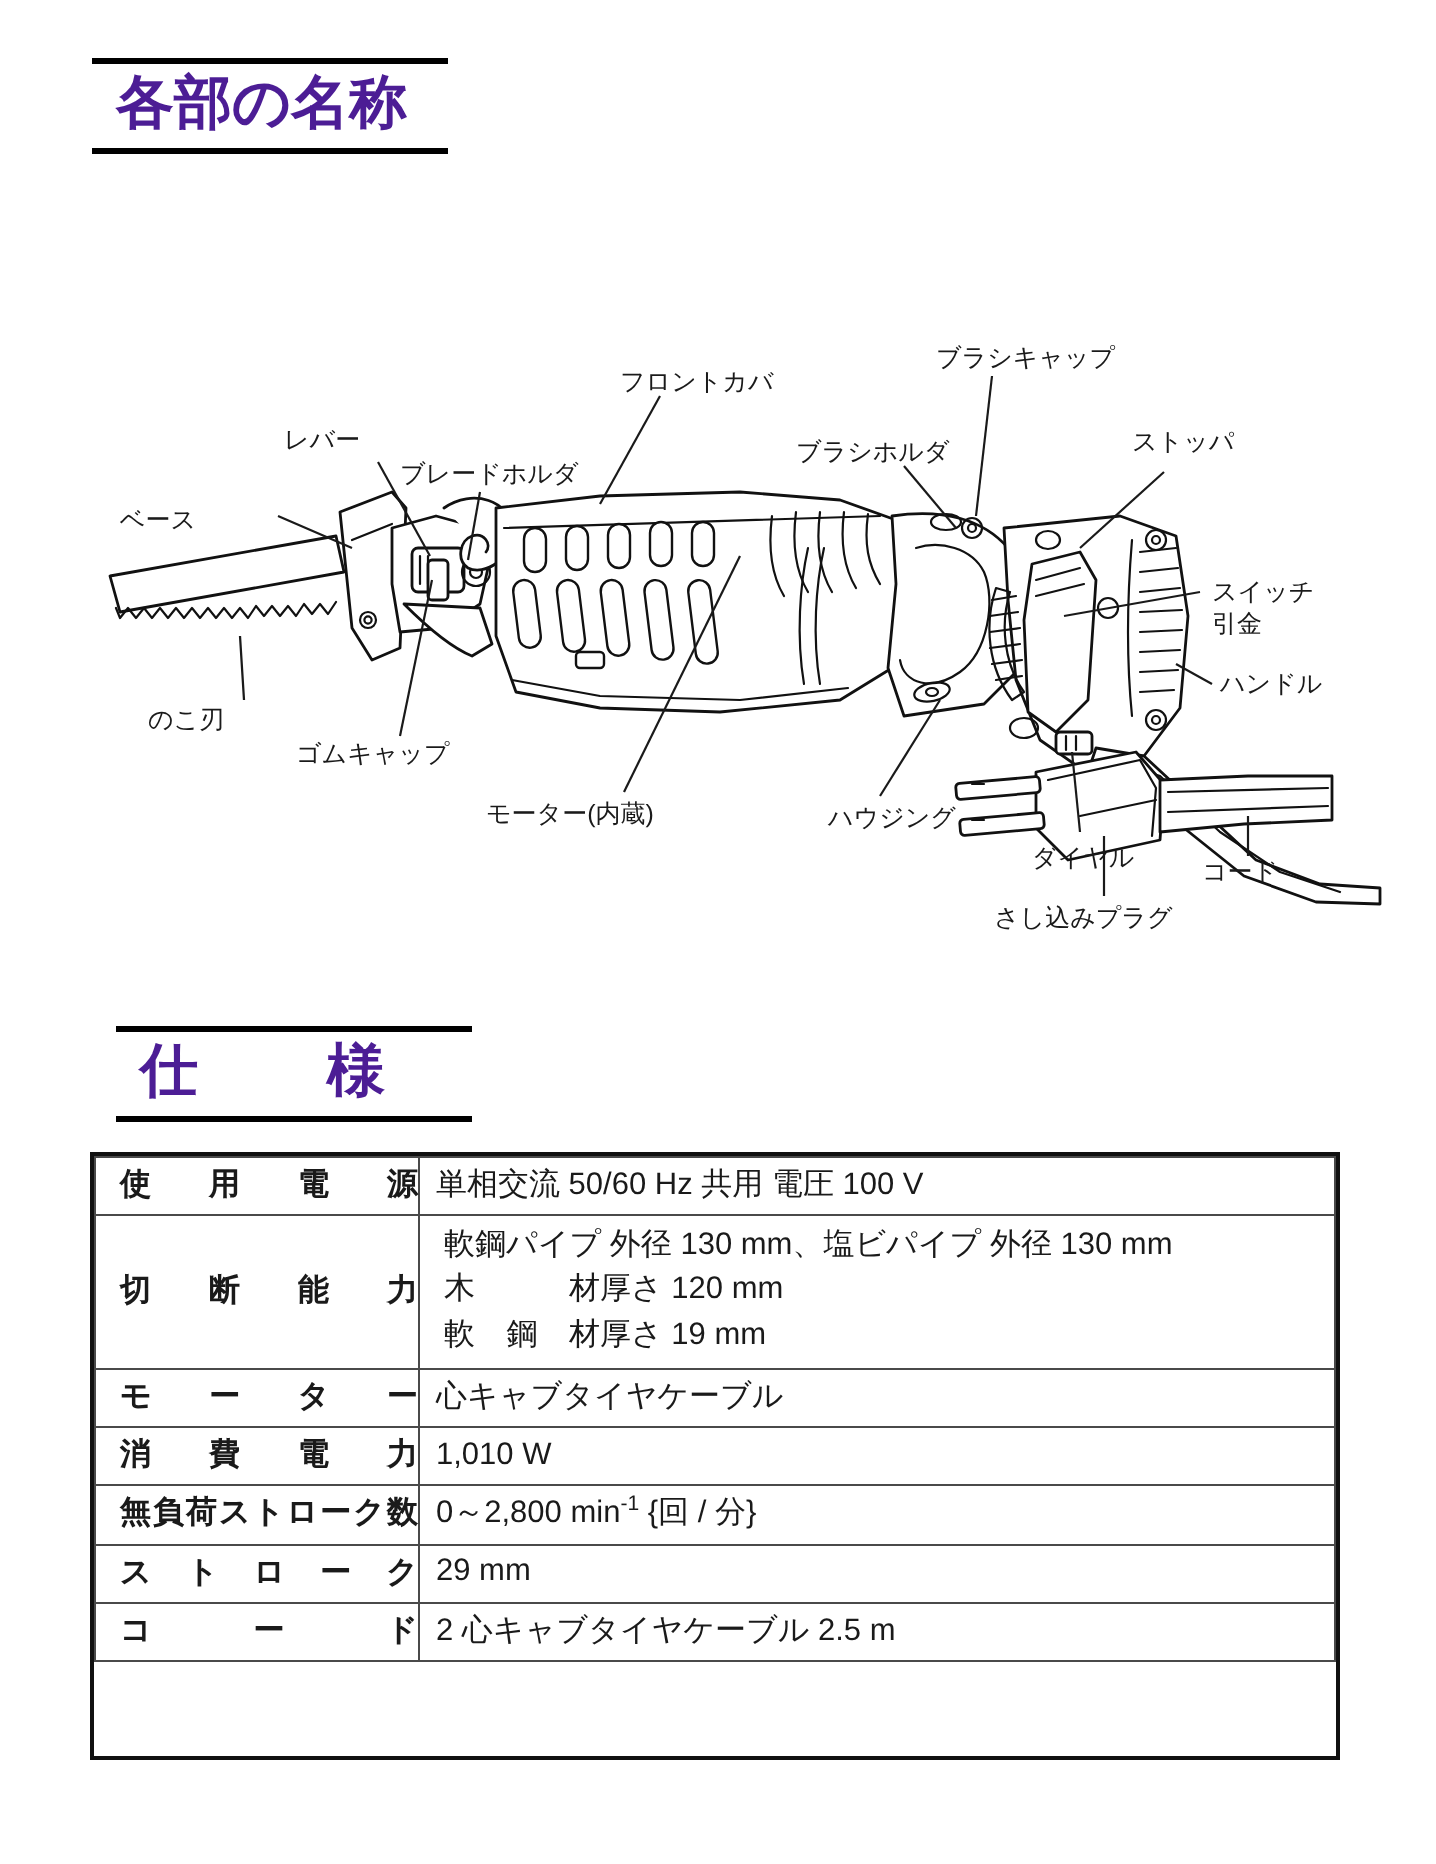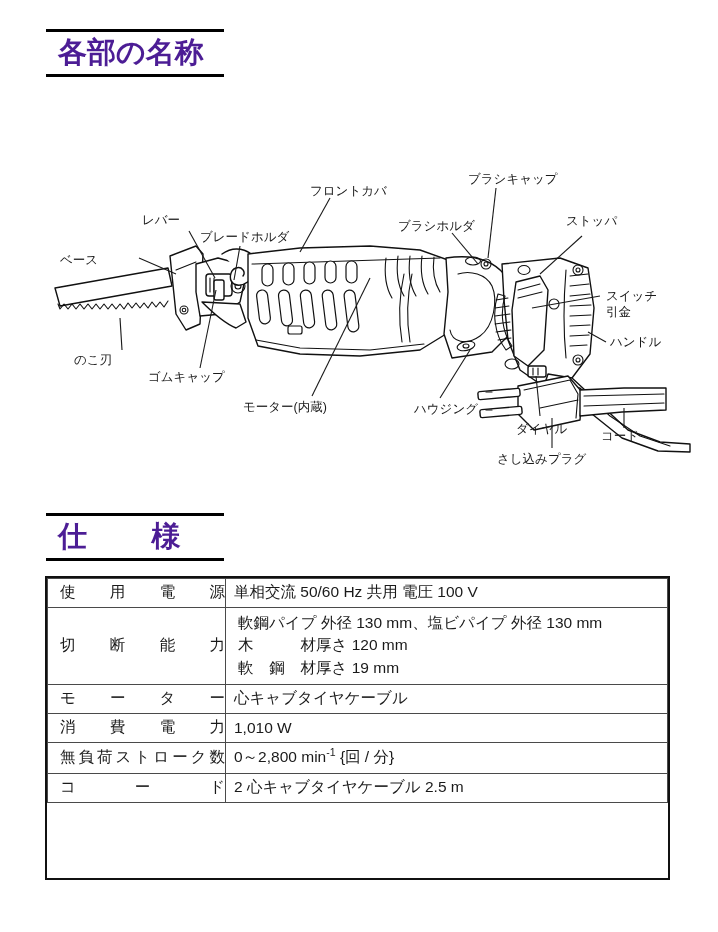--- a/index.html
+++ b/index.html
@@ -26,21 +26,21 @@
   .section-heading .heading-text {
     display: block;
     font-size: 29px;
     font-weight: bold;
     line-height: 1.25;
     padding-left: 12px;
     white-space: pre;
     color: #4c1d95;
   }
   #heading-parts-names { left: 46px; top: 29px; width: 178px; }
-  #heading-specs { left: 46px; top: 513px; width: 178px; }
+  #heading-specs { left: 58px; top: 513px; width: 178px; }
   #heading-specs .heading-text {
     letter-spacing: 0;
   }
 
   
   #diagram {
     position: absolute;
     left: 0;
     top: 78px;
     width: 718px;
@@ -89,26 +89,27 @@
     background: #fff;
   }
   #spec-table td {
     border: 1px solid #4a4a4a;
     font-size: 15.5px;
     color: #1a1a1a;
     padding: 0;
     vertical-align: middle;
   }
   #spec-table .th-label {
-    width: 178px;
+    width: 162px;
     text-align: justify;
     text-align-last: justify;
     padding: 3px 0 4px 12px;
     box-sizing: border-box;
     white-space: nowrap;
+    font-weight: bold;
   }
   #spec-table .td-value {
     text-align: left;
     padding: 3px 8px 4px 8px;
   }
   #spec-table .td-value-left {
     text-align: left;
     padding: 4px 8px 5px 12px;
   }
   #spec-table tr { height: 27px; }
@@ -349,20 +350,24 @@
     <tr>
       <td class="th-label">消費電力</td>
       <td class="td-value">1,010 W</td>
     </tr>
 
     <tr>
       <td class="th-label">無負荷ストローク数</td>
       <td class="td-value"><span>0～2,800 min</span><sup class="exp">-1</sup><span> {回 / 分}</span></td>
     </tr>
 
+    <tr>
+      <td class="th-label">ストローク</td>
+      <td class="td-value">29 mm</td>
+    </tr>
 
 
     <tr>
       <td class="th-label">コード</td>
       <td class="td-value">2 心キャブタイヤケーブル 2.5 m</td>
     </tr>
   </tbody>
 </table>
 
 </body></html>

